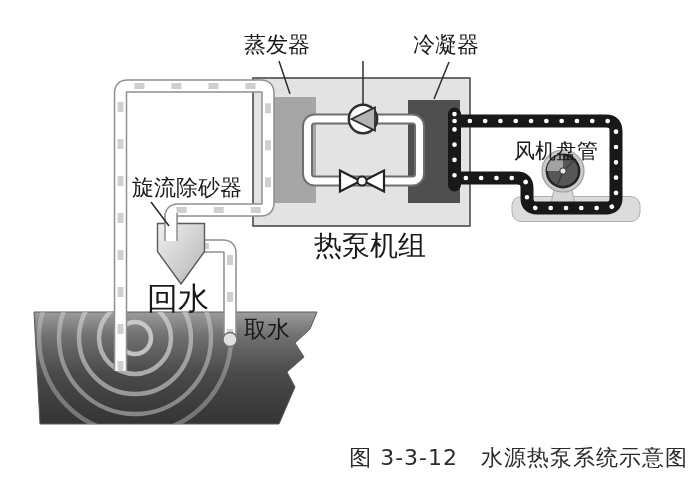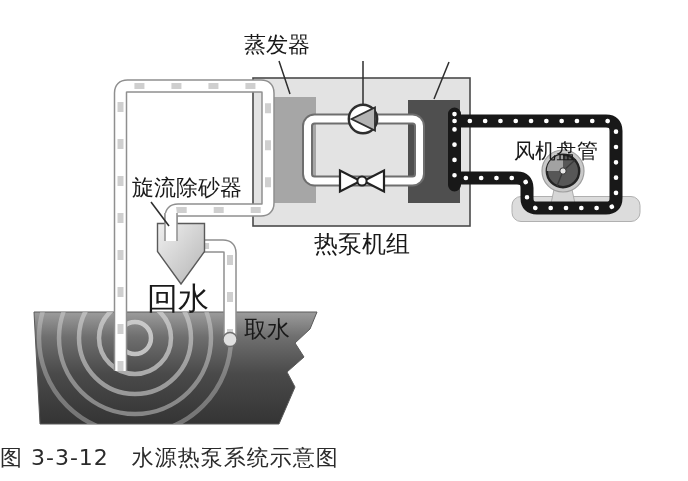--- a/index.html
+++ b/index.html
@@ -22,25 +22,25 @@
 
   .leader{stroke:#2e2e2e;stroke-width:1.5;fill:none;}
 
   .lbl{position:absolute;color:#191919;white-space:nowrap;line-height:1.1;
        font-family:"DejaVu Serif","Liberation Serif",serif;}
   .lbl-evaporator {left:244px;top:33px;font-size:22px;}
   .lbl-compressor {left:328px;top:33px;font-size:22px;}
   .lbl-condenser  {left:413px;top:33px;font-size:22px;}
   .lbl-fancoil    {left:514px;top:140px;font-size:21px;}
   .lbl-cyclone    {left:132px;top:176px;font-size:22px;}
-  .lbl-unit       {left:314px;top:231px;font-size:24px;}
+  .lbl-unit       {left:314px;top:231px;font-size:28px;}
   .lbl-return     {left:147px;top:281px;font-size:31px;}
   .lbl-intake     {left:244px;top:281px;font-size:23px;margin-top:36px;}
 
-  .caption{position:absolute;left:0;right:0;top:443px;text-align:left;
+  .caption{position:absolute;left:0;right:0;top:443px;text-align:right;
            font-size:22px;color:#2b2b2b;letter-spacing:1px;
            font-family:"DejaVu Sans","Liberation Sans",sans-serif;}
 </style>
 </head>
 <body>
 
 <div id="stage">
 
 <svg width="688" height="481" viewBox="0 0 688 481">
   <defs>
@@ -130,20 +130,21 @@
     <circle cx="563" cy="171" r="3.2" fill="#e8e8e8" stroke="#2e2e2e" stroke-width="1"></circle>
   </g>
 
   <path class="leader" d="M279,61 L290,94"></path>
   <path class="leader" d="M363,61 L363,104"></path>
   <path class="leader" d="M449,62 L434,99"></path>
   <path class="leader" d="M151,202 L169,226"></path>
 </svg>
 
 <div class="lbl lbl-evaporator">蒸发器</div>
+<div class="lbl lbl-condenser">冷凝器</div>
 <div class="lbl lbl-fancoil">风机盘管</div>
 <div class="lbl lbl-cyclone">旋流除砂器</div>
 <div class="lbl lbl-unit">热泵机组</div>
 <div class="lbl lbl-return">回水</div>
 <div class="lbl lbl-intake">取水</div>
 
 <div class="caption">图 3-3-12　水源热泵系统示意图</div>
 
 </div>
 

